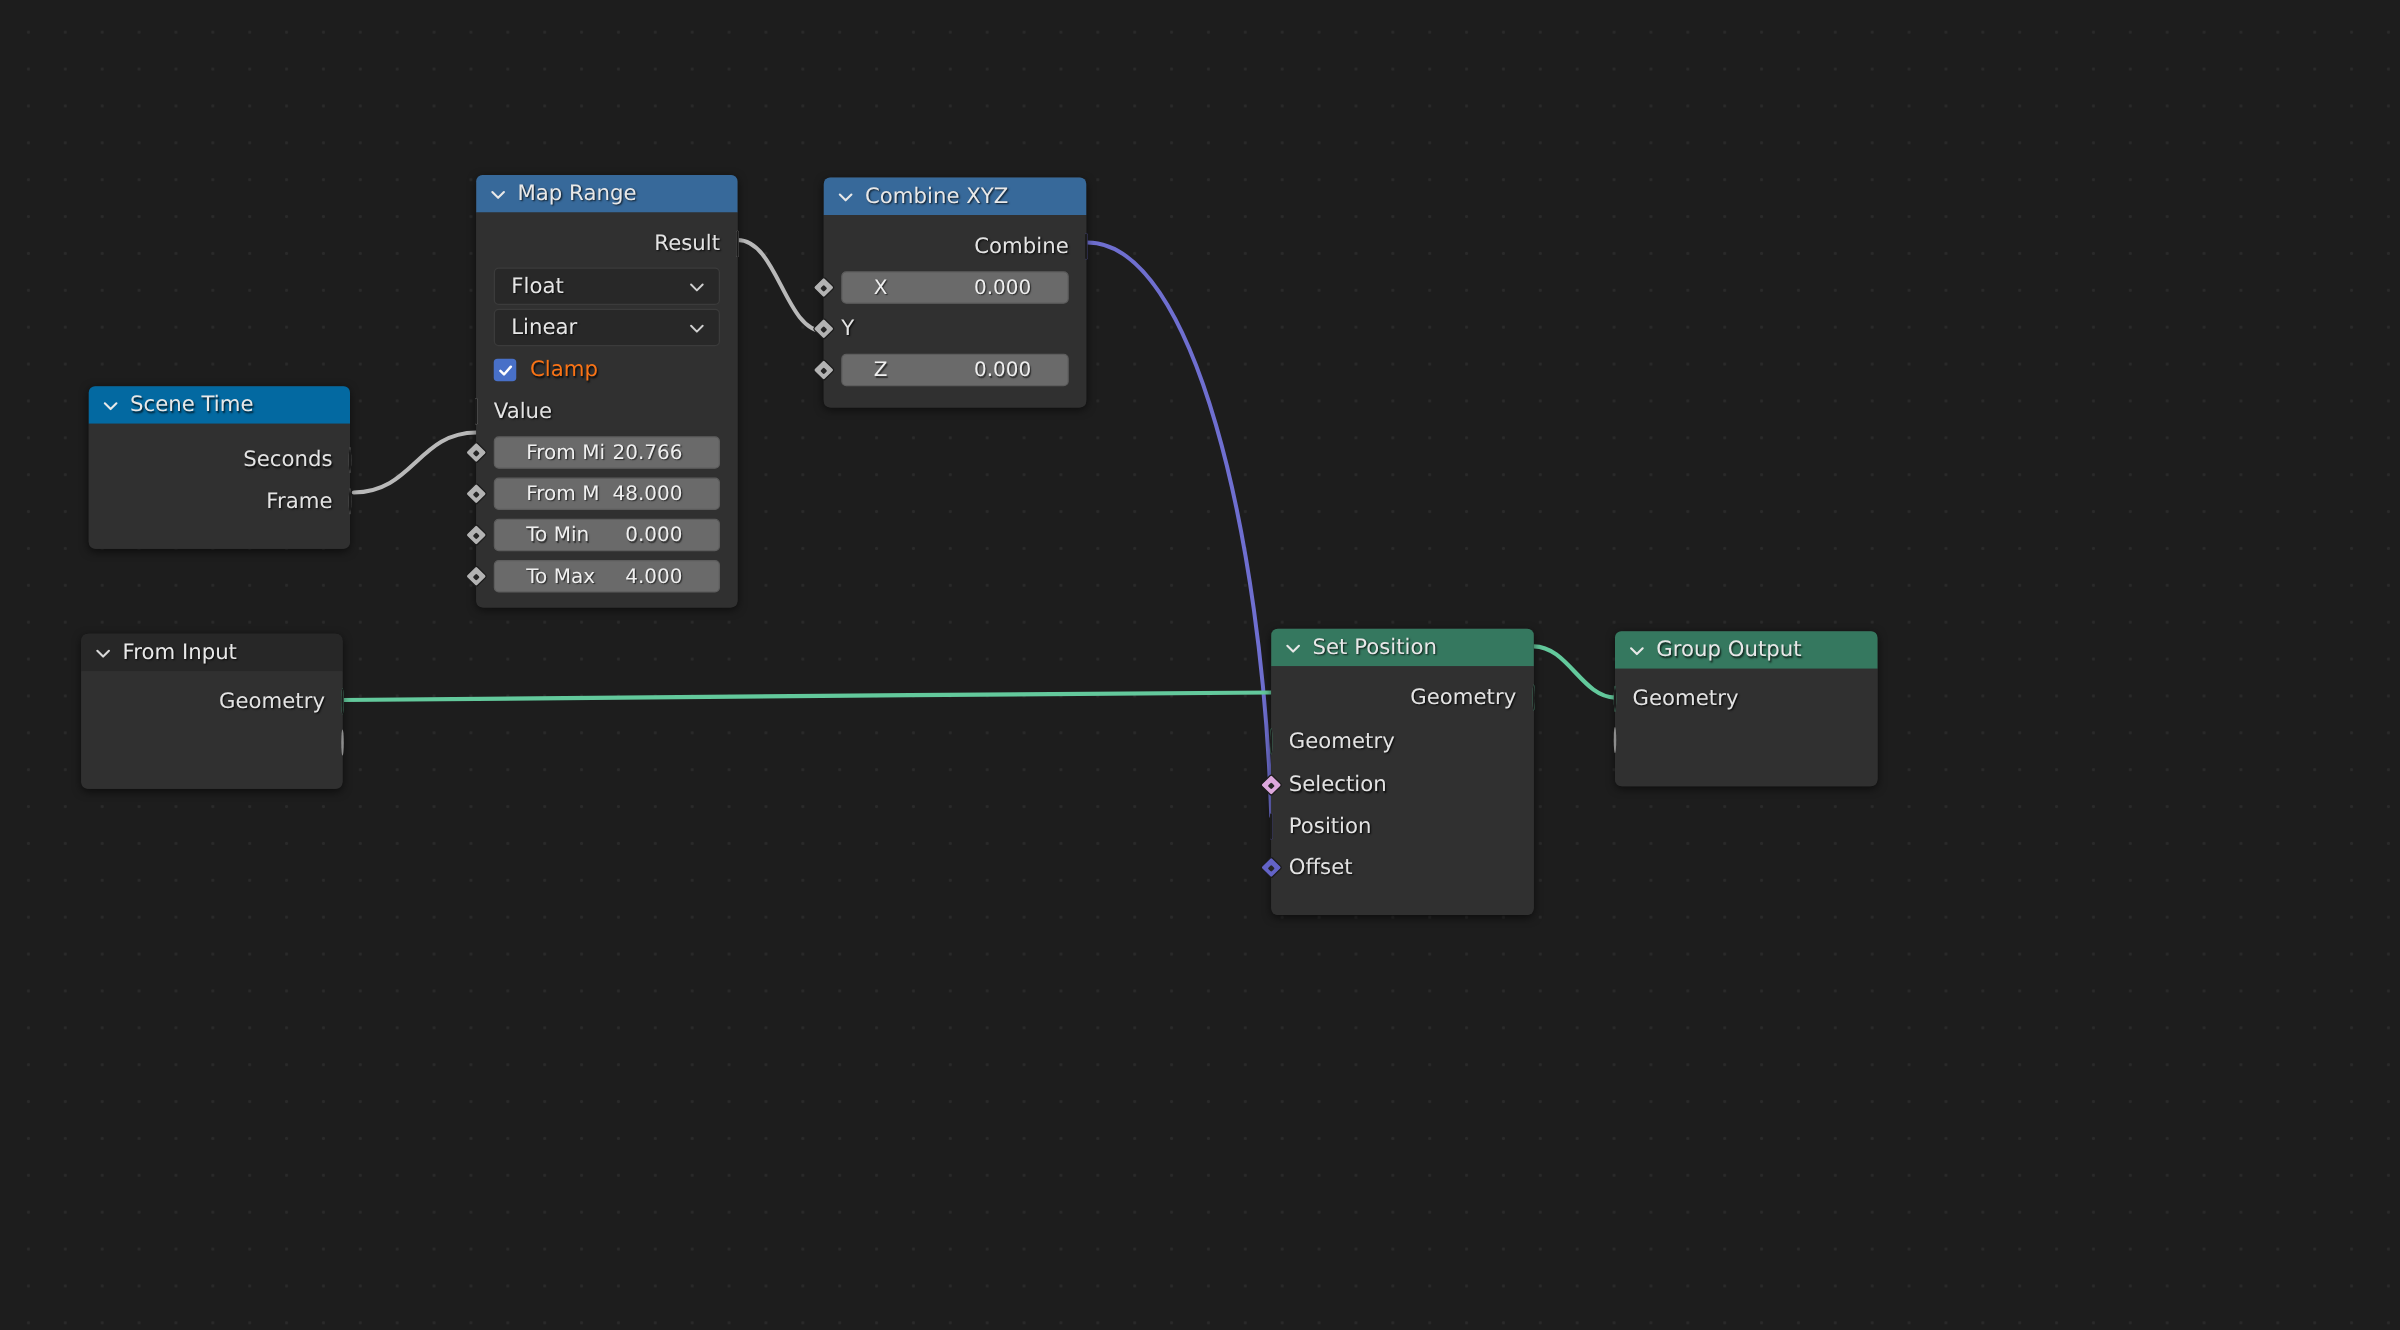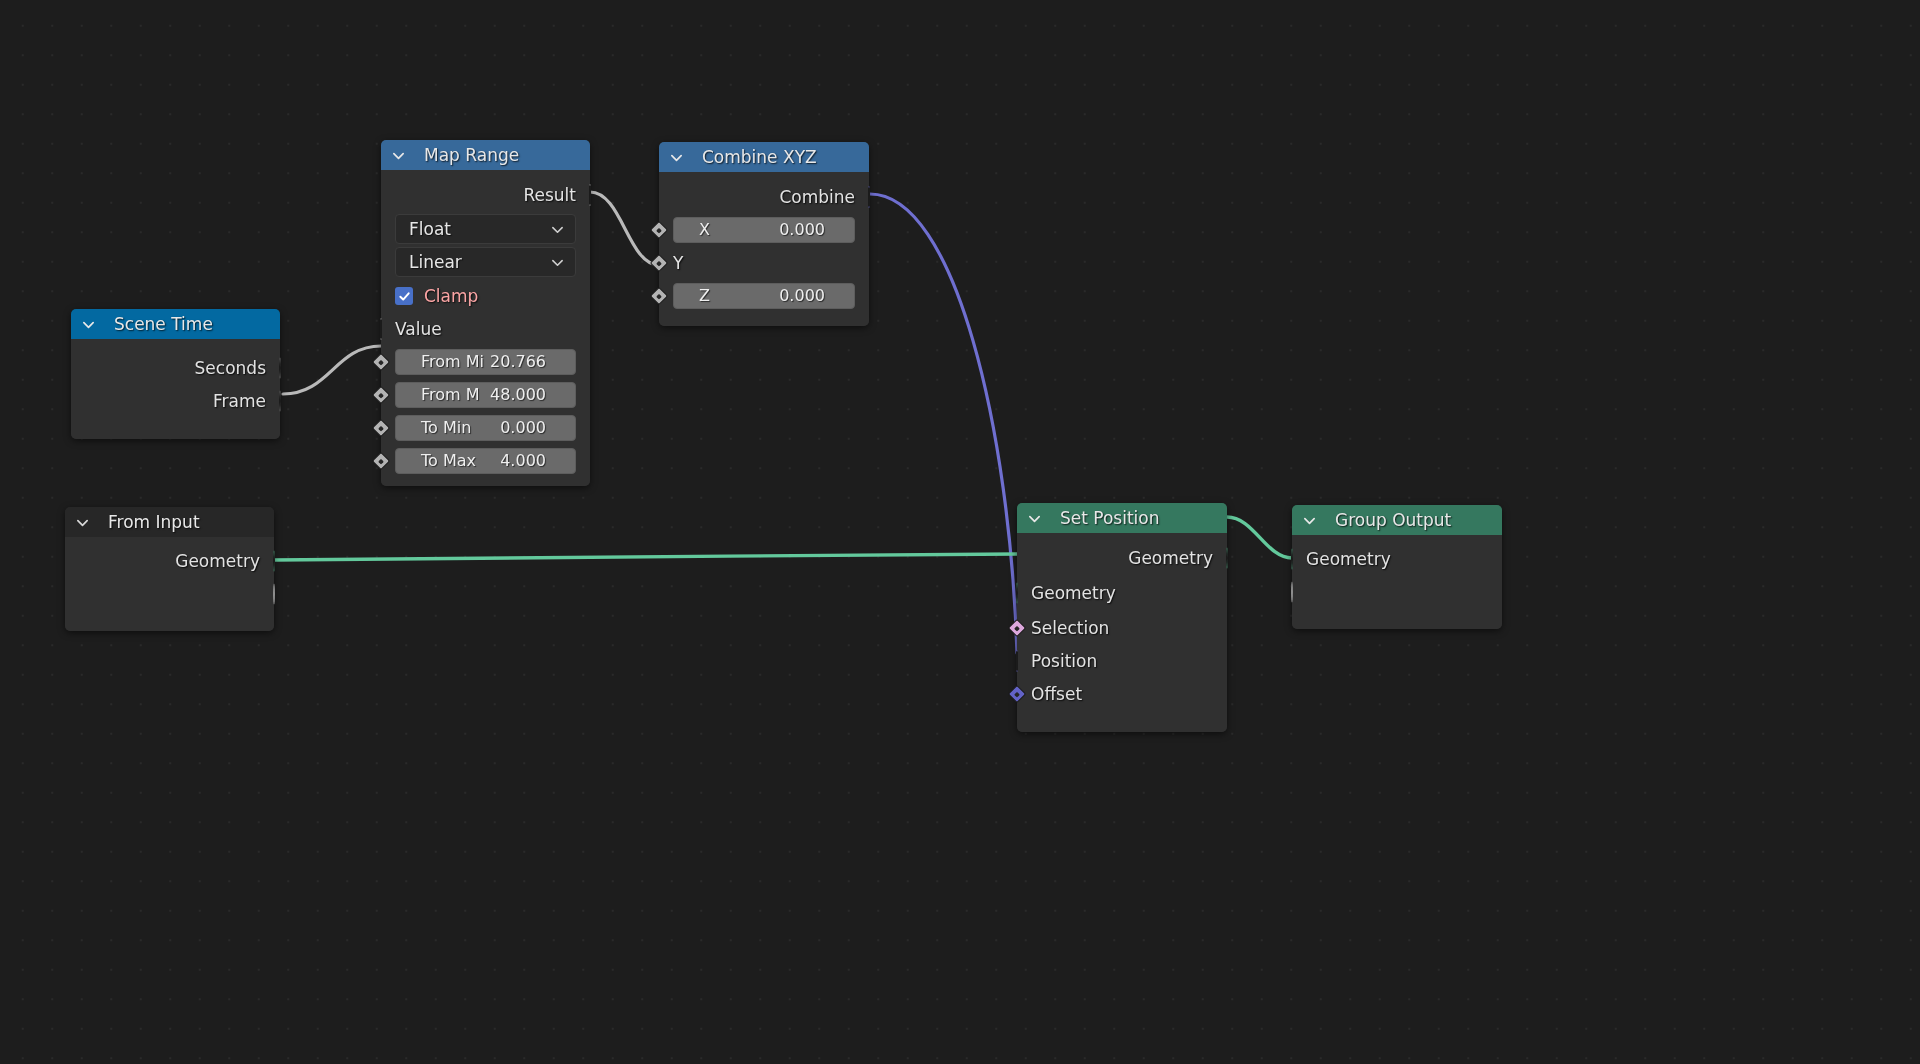--- a/index.html
+++ b/index.html
@@ -25,21 +25,21 @@
     background: #303030;
     box-shadow: 0 2px 7px rgba(0,0,0,0.55);
     overflow: visible;
   }
   .node-head {
     height: 30px;
     border-radius: 5px 5px 0 0;
     display: flex;
     align-items: center;
     padding-left: 11px;
-    gap: 19px;
+    gap: 9px;
   }
   .node-title {
     color: #e8e8e8;
     font-size: 17px;
     text-shadow: 1px 1px 1.5px rgba(0,0,0,0.75);
     white-space: nowrap;
   }
   .chev { width: 13px; height: 13px; flex: 0 0 auto; }
   .chev svg { display: block; }
   .node-body {
@@ -120,21 +120,21 @@
     margin: 3px 14px;
   }
   .dropdown .dv { color: #e6e6e6; font-size: 17px; text-shadow: 1px 1px 1px rgba(0,0,0,0.6); }
 
   .checkrow { display: flex; align-items: center; gap: 11px; padding: 3px 14px; height: 32px; }
   .checkbox {
     width: 18px; height: 18px; border-radius: 3px;
     background: #4870c8; display: flex; align-items: center; justify-content: center;
   }
   .checkbox svg { display: block; }
-  .checklabel { color: #fca5a5; font-size: 17px; text-shadow: 1px 1px 1.5px rgba(0,0,0,0.8); }
+  .checklabel { color: #f97316; font-size: 17px; text-shadow: 1px 1px 1.5px rgba(0,0,0,0.8); }
 </style>
 </head>
 <body>
 
 <div id="canvas">
 
   <svg id="wires">
 
     <path d="M 283,394 C 330,394 335,346 381,346" stroke="#b9b9b9" stroke-width="3.2" fill="none" stroke-linecap="round"></path>
 

